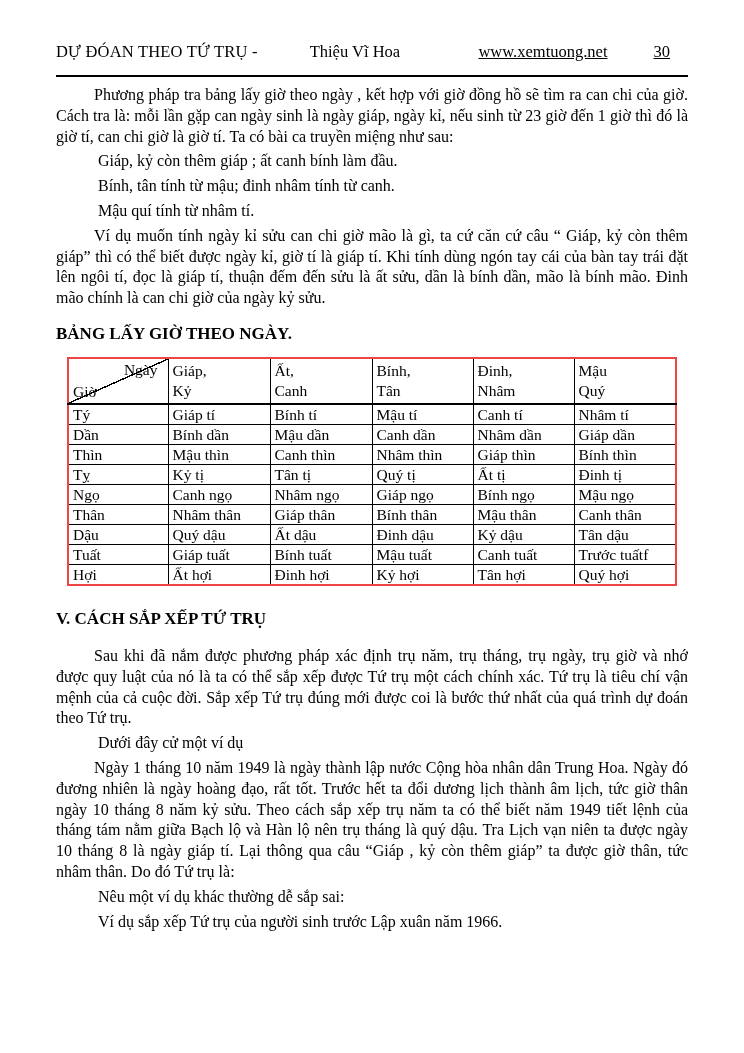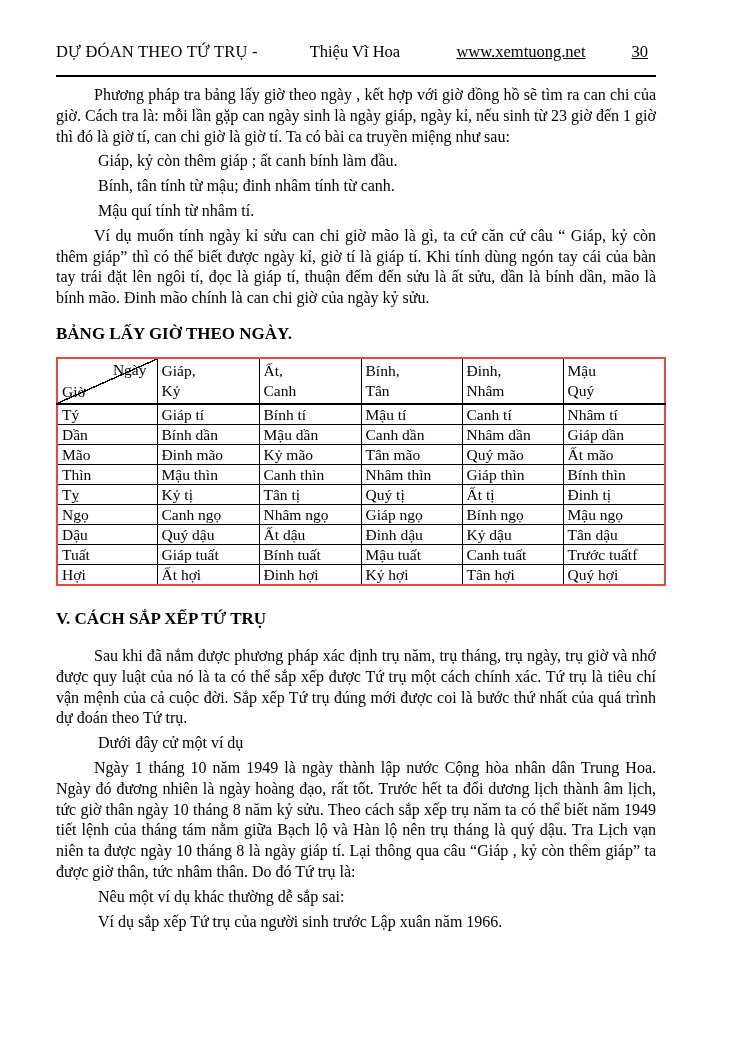--- a/index.html
+++ b/index.html
@@ -9,37 +9,37 @@
   }
   .page {
     position: relative;
     width: 744px;
     height: 1053px;
     box-sizing: border-box;
     background: #ffffff;
     color: #000000;
     font-family: "Liberation Serif", "DejaVu Serif", serif;
     font-size: 16px;
-    padding: 42px 88px 0 56px;
+    padding: 42px 56px 0 56px;
     overflow: hidden;
   }
   
   .header {
     display: flex;
     align-items: baseline;
     font-size: 16.5px;
     padding-bottom: 13px;
     border-bottom: 2px solid #000;
     margin-bottom: 8px;
     white-space: nowrap;
   }
   .header .title { letter-spacing: 0.2px; }
   .header .author { margin-left: 52px; }
   .header .site  { margin-left: auto; text-decoration: underline; color: #000; cursor: pointer; }
-  .header .pagenum { margin-left: 46px; margin-right: 8px; text-decoration: underline; }
+  .header .pagenum { margin-left: 46px; margin-right: 18px; text-decoration: underline; }
 
   
   p.para {
     margin: 0;
     text-align: justify;
     line-height: 20.8px;
   }
   p.line {
     margin: 4px;
     line-height: 20.8px;
@@ -163,28 +163,20 @@
         </tr>
         <tr>
           <td>Dần</td>
           <td>Bính dần</td>
           <td>Mậu dần</td>
           <td>Canh dần</td>
           <td>Nhâm dần</td>
           <td>Giáp dần</td>
         </tr>
         <tr>
-          <td>Mão</td>
-          <td>Đinh mão</td>
-          <td>Kỷ mão</td>
-          <td>Tân mão</td>
-          <td>Quý mão</td>
-          <td>Ất mão</td>
-        </tr>
-        <tr>
           <td>Thìn</td>
           <td>Mậu thìn</td>
           <td>Canh thìn</td>
           <td>Nhâm thìn</td>
           <td>Giáp thìn</td>
           <td>Bính thìn</td>
         </tr>
         <tr>
           <td>Tỵ</td>
           <td>Kỷ tị</td>
@@ -195,20 +187,28 @@
         </tr>
         <tr>
           <td>Ngọ</td>
           <td>Canh ngọ</td>
           <td>Nhâm ngọ</td>
           <td>Giáp ngọ</td>
           <td>Bính ngọ</td>
           <td>Mậu ngọ</td>
         </tr>
         <tr>
+          <td>Thân</td>
+          <td>Nhâm thân</td>
+          <td>Giáp thân</td>
+          <td>Bính thân</td>
+          <td>Mậu thân</td>
+          <td>Canh thân</td>
+        </tr>
+        <tr>
           <td>Dậu</td>
           <td>Quý dậu</td>
           <td>Ất dậu</td>
           <td>Đinh dậu</td>
           <td>Kỷ dậu</td>
           <td>Tân dậu</td>
         </tr>
         <tr>
           <td>Tuất</td>
           <td>Giáp tuất</td>

